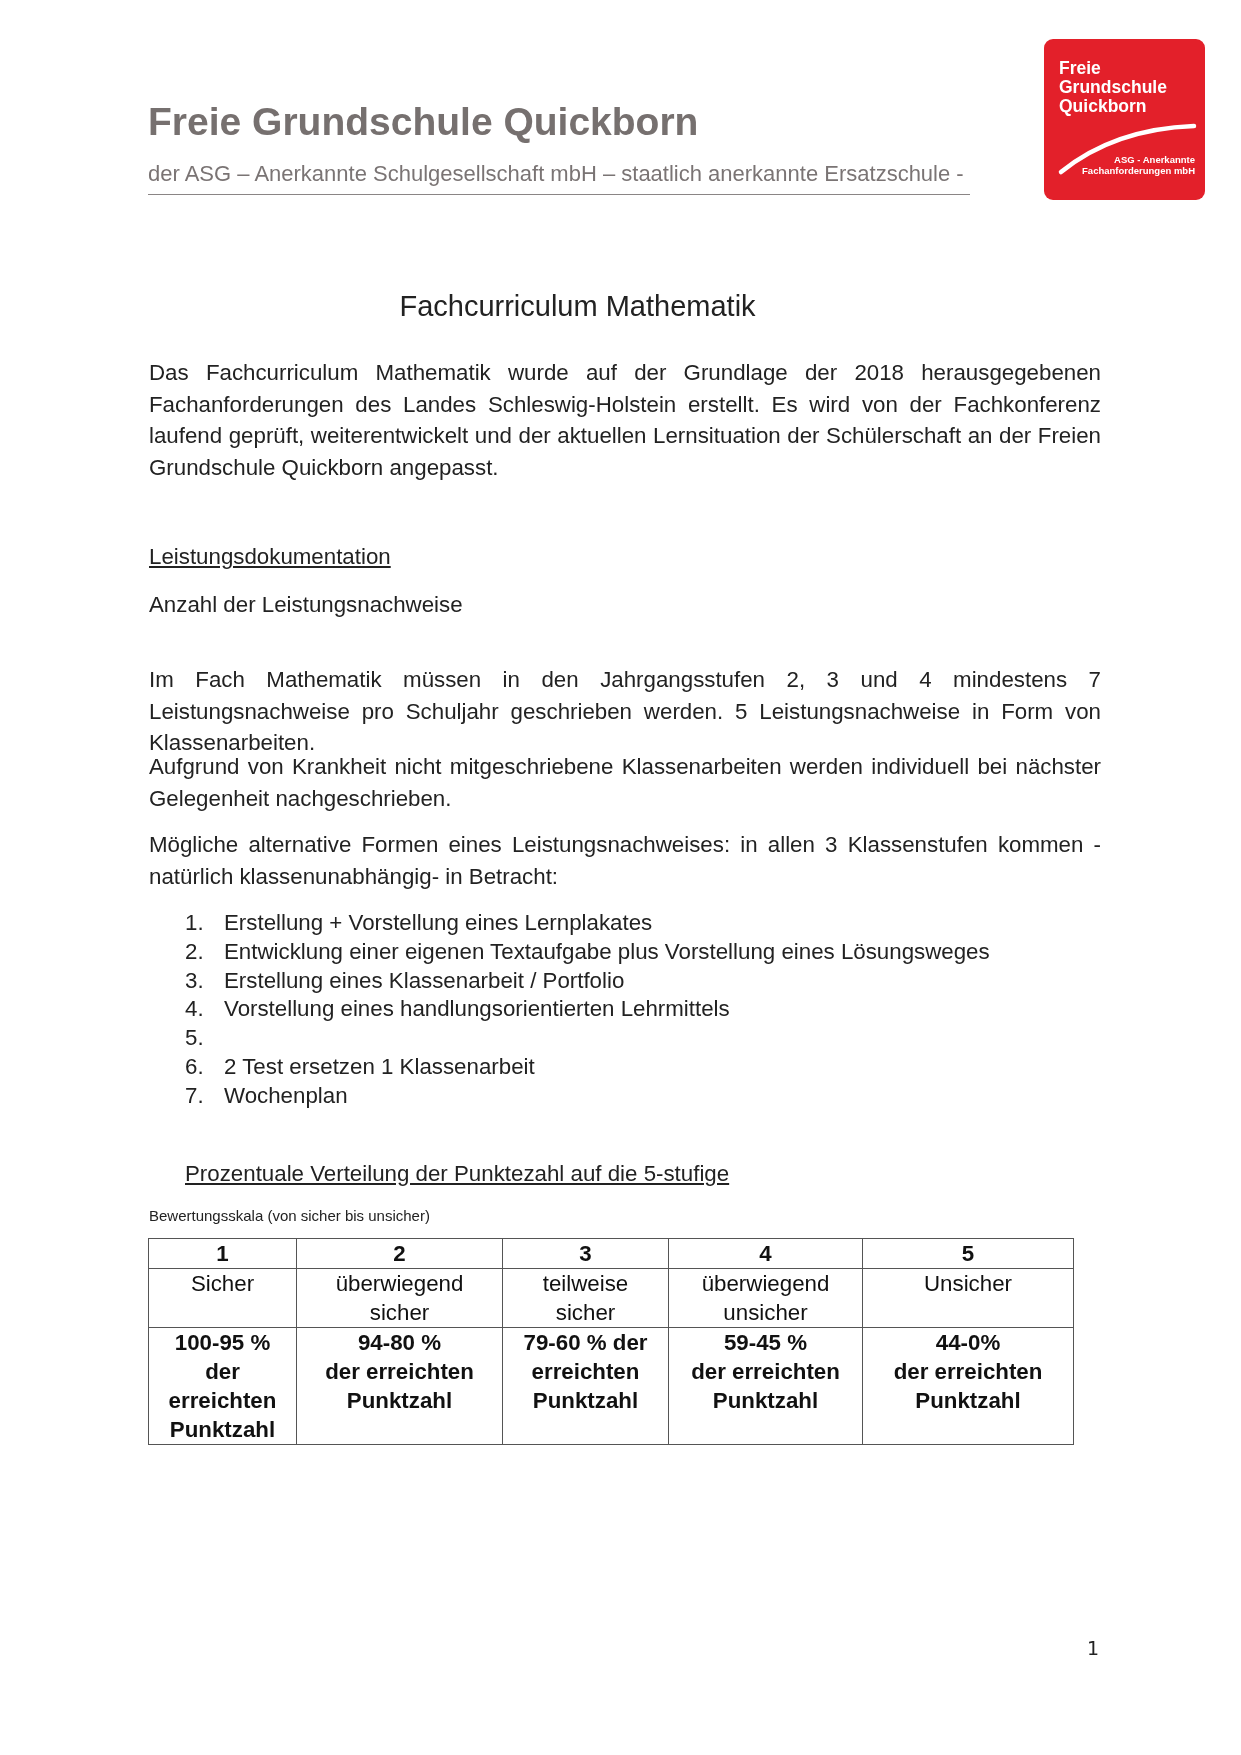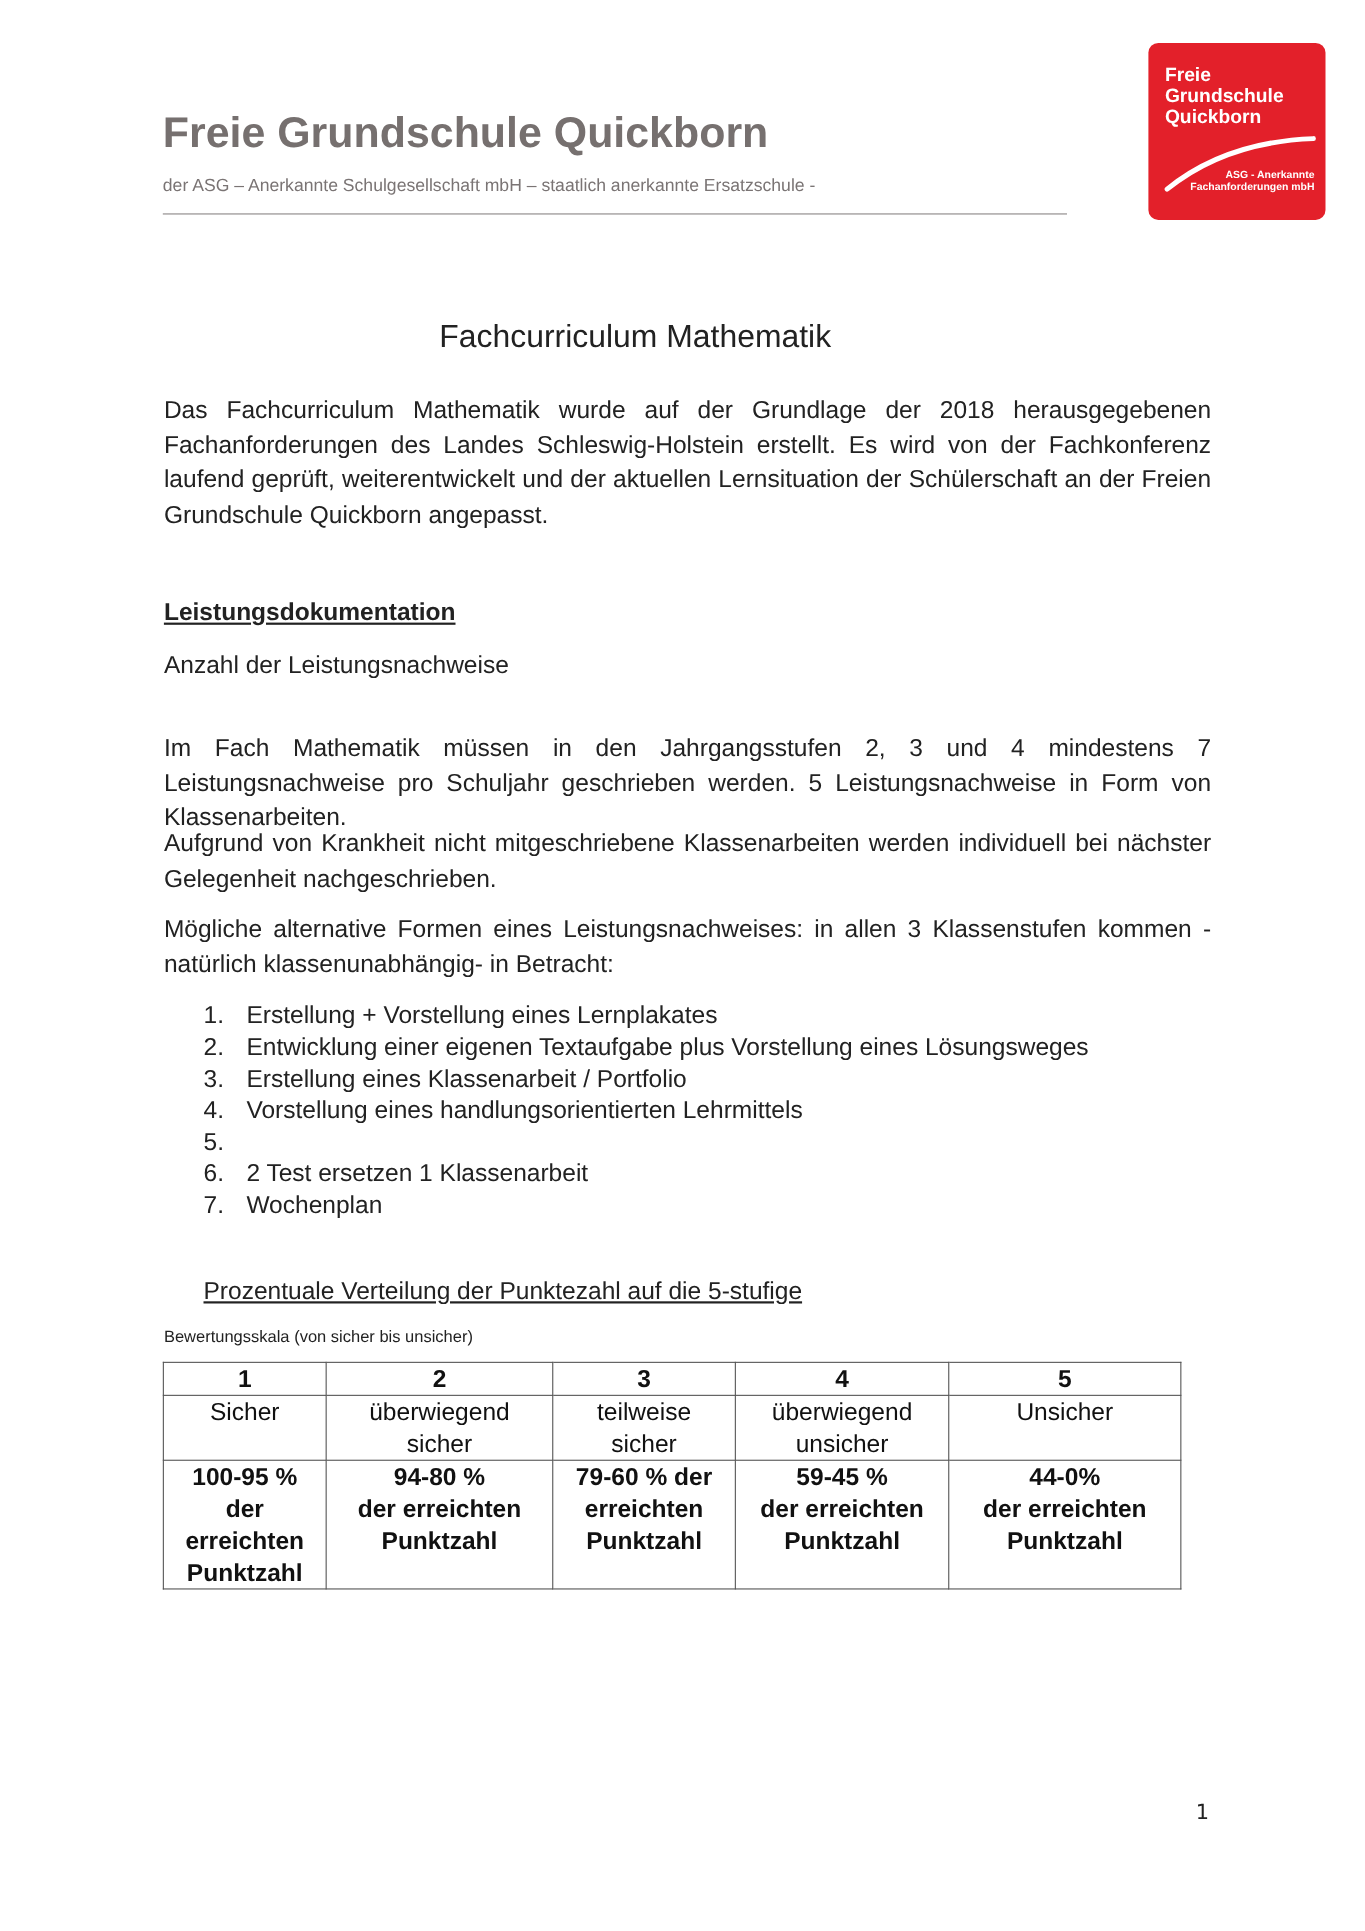--- a/index.html
+++ b/index.html
@@ -1,29 +1,29 @@
 <!DOCTYPE html>
 <html><head>
 <meta charset="utf-8">
 <style>
   html, body { margin:0; padding:0; }
   body { width:1241px; height:1755px; background:#ffffff; position:relative; overflow:hidden;
          font-family:"Liberation Sans", sans-serif; color:#222222; }
   .abs { position:absolute; }
   #hdr-title { left:148px; top:100px; font-size:39px; font-weight:bold; color:#76706f; white-space:nowrap; }
-  #hdr-sub { left:148px; top:161px; font-size:16px; color:#7a7474; white-space:nowrap; }
+  #hdr-sub { left:148px; top:161px; font-size:22px; color:#7a7474; white-space:nowrap; }
   #hdr-rule { left:148px; top:194px; width:822px; height:0; border-top:1.5px solid #8a8585; }
   #logo { left:996px; top:39px; width:161px; height:161px; background:#e3202a; border-radius:9px;margin-left:48px; }
   #logo .l1 { position:absolute; left:15px; top:20px; color:#fff; font-weight:bold; font-size:17.5px; line-height:19px; }
   #logo svg { position:absolute; left:0; top:0; }
   #logo .l2 { position:absolute; right:10px; top:116px; color:#fff; font-weight:bold; font-size:9.5px; line-height:10.5px; text-align:right; }
   #doc-title { left:0; width:1083px; top:290px; text-align:center; padding-left:72px; box-sizing:border-box; font-size:29px; color:#222; }
   .para { left:149px; width:952px; font-size:22.3px; line-height:31.7px; text-align:justify; text-align-last:left; }
   #intro { top:357px; }
-  #sec1 { top:544px; font-size:22.3px; text-decoration:underline;font-weight:bold; }
+  #sec1 { top:544px; font-size:22.3px; text-decoration:underline; }
   #sub1 { top:592px; font-size:22.3px; }
   #p1 { top:640px;margin-top:24px; }
   #p2 { top:751px; }
   #p3 { top:829px; }
   #alt-list { left:185px; top:909px; margin:0; padding:0; list-style:none; font-size:22.3px; line-height:28.8px; }
   #alt-list li { display:flex; white-space:nowrap; }
   #alt-list .num { width:39px; }
   #sec2 { left:149px; top:1161px; font-size:22.3px; text-decoration:underline; white-space:nowrap;margin-left:36px; }
   #scale-note { left:149px; top:1207px; font-size:15px; white-space:nowrap; }
   #grade-table { left:148px; top:1238px; border-collapse:collapse; width:925px; table-layout:fixed; }

